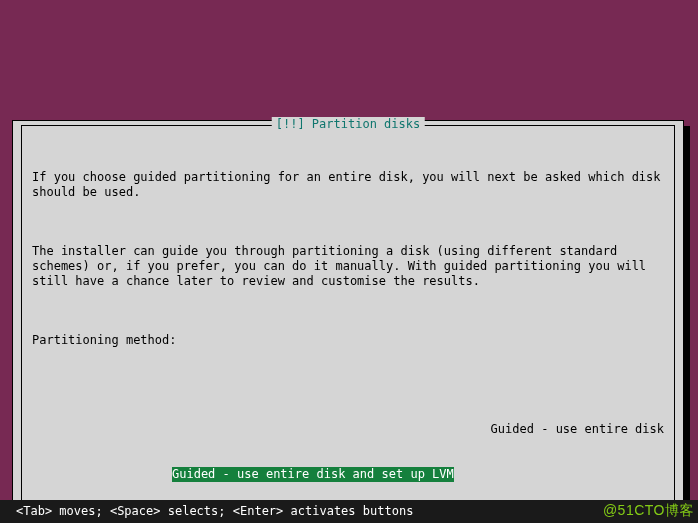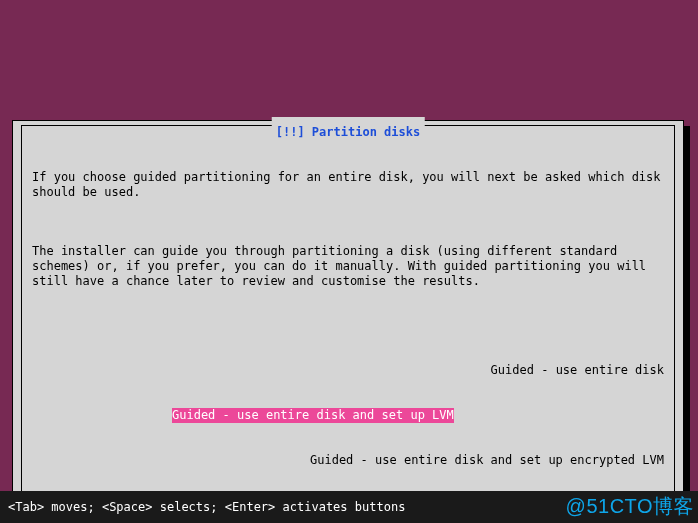--- a/index.html
+++ b/index.html
@@ -41,24 +41,24 @@
       border: 1px solid #000;
       padding: 14px 10px 12px 10px;
       position: relative;
     }
     .title {
       position: absolute;
       top: -9px;
       left: 50%;
       transform: translateX(-50%);
       background: #d5d5d5;
-      color: #1d4ed8;
-      padding: 8px 4px;
+      color: #0f766e;
+      padding: 0 4px;
       white-space: nowrap;
-      font-weight: bold;
+      font-weight: normal;
     }
     .body-text {
       color: #000;
       line-height: 1.25;
       white-space: pre-wrap;
     }
     .para {
       margin-bottom: 14px;
     }
     .prompt {
@@ -67,55 +67,56 @@
     .options {
       margin-left: 140px;
       margin-bottom: 18px;
     }
     .option {
       white-space: pre;
       color: #000;
       text-align: right;
     }
     .option.selected {
-      background: #ec4899;
+      background: #15803d;
       color: #fff;
       display: inline-block;
     }
     .footer {
       position: absolute;
       bottom: 0;
       left: 0;
       width: 100%;
       background: #1a1a1a;
       color: #fff;
-      padding: 2px 4px 3px 8px;
+      padding: 2px 4px 3px 16px;
       font-size: 12px;
       display: flex;
       justify-content: space-between;
       align-items: center;
     }
     .watermark {
-      color: #0ea5e9;
+      color: #84cc16;
       font-family: sans-serif;
-      font-size: 20px;
+      font-size: 14px;
       letter-spacing: 0.5px;
     }
   </style>
 </head>
 <body>
 
 <div class="dialog-container">
   <div class="dialog-shadow"></div>
   <div class="dialog">
     <div class="inner-border">
       <div class="title">[!!] Partition disks</div>
       <div class="body-text">
         <div class="para">If you choose guided partitioning for an entire disk, you will next be asked which disk should be used.</div>
         <div class="para">The installer can guide you through partitioning a disk (using different standard schemes) or, if you prefer, you can do it manually. With guided partitioning you will still have a chance later to review and customise the results.</div>
+        <div class="prompt">Partitioning method:</div>
         <div class="options">
           <div class="option">Guided - use entire disk</div>
           <div><span class="option selected">Guided - use entire disk and set up LVM</span></div>
           <div class="option">Guided - use entire disk and set up encrypted LVM</div>
           
         </div>
         
       </div>
     </div>
   </div>

